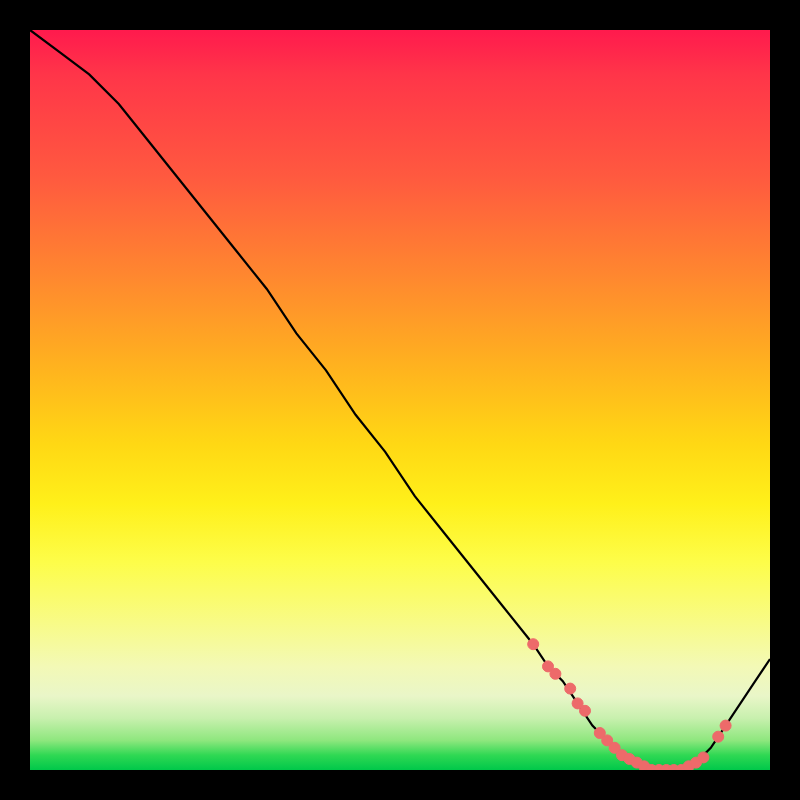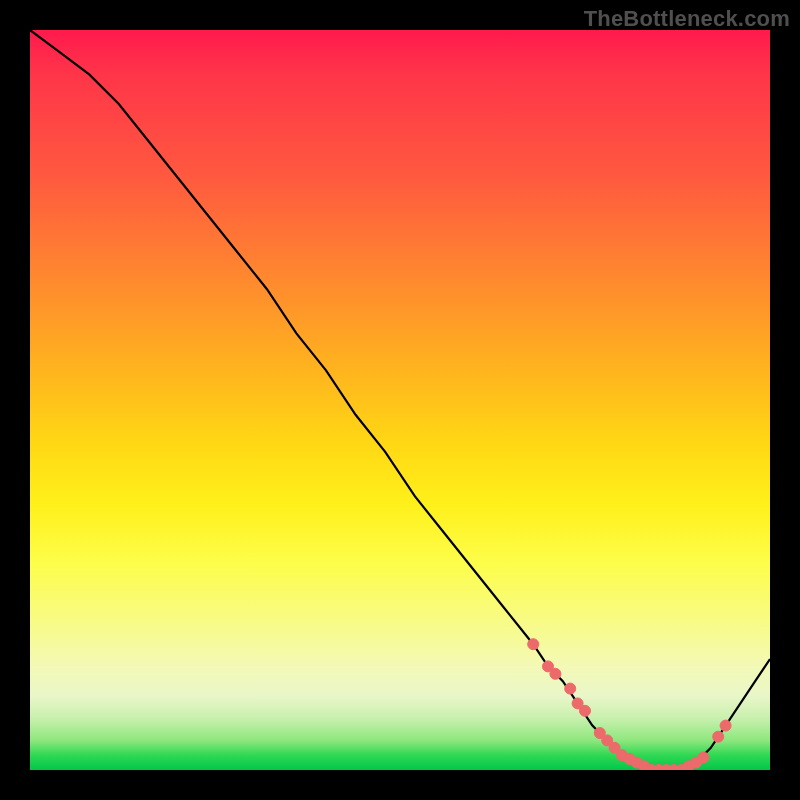--- a/index.html
+++ b/index.html
@@ -61,21 +61,20 @@
     top: 0;
     width: 740px;
     height: 740px;
     pointer-events: none;
   }
 </style>
 </head>
 <body>
 
 <div class="frame">
-  <div class="watermark">TheBottleneck.com</div>
 
   <div class="plot">
     <svg class="curve" viewBox="0 0 740 740" preserveAspectRatio="none">
       <path id="curve-path" fill="none" stroke="#000000" stroke-width="2.2" d="M0.00 0.00 L29.60 22.20 L59.20 44.40 L88.80 74.00 L118.40 111.00 L148.00 148.00 L177.60 185.00 L207.20 222.00 L236.80 259.00 L266.40 303.40 L296.00 340.40 L325.60 384.80 L355.20 421.80 L384.80 466.20 L414.40 503.20 L444.00 540.20 L473.60 577.20 L503.20 614.20 L518.00 636.40 L532.80 651.20 L547.60 673.40 L562.40 695.60 L577.20 710.40 L592.00 725.20 L606.80 732.60 L621.60 740.00 L636.40 740.00 L651.20 740.00 L666.00 732.60 L680.80 717.80 L695.60 695.60 L710.40 673.40 L725.20 651.20 L740.00 629.00"></path>
       <g id="dots">
           <circle cx="503.20" cy="614.20" r="5.5" fill="#ed6a6a" stroke="#ed6a6a"></circle>
           <circle cx="518.00" cy="636.40" r="5.5" fill="#ed6a6a" stroke="#ed6a6a"></circle>
           <circle cx="525.40" cy="643.80" r="5.5" fill="#ed6a6a" stroke="#ed6a6a"></circle>
           <circle cx="540.20" cy="658.60" r="5.5" fill="#ed6a6a" stroke="#ed6a6a"></circle>
           <circle cx="547.60" cy="673.40" r="5.5" fill="#ed6a6a" stroke="#ed6a6a"></circle>

